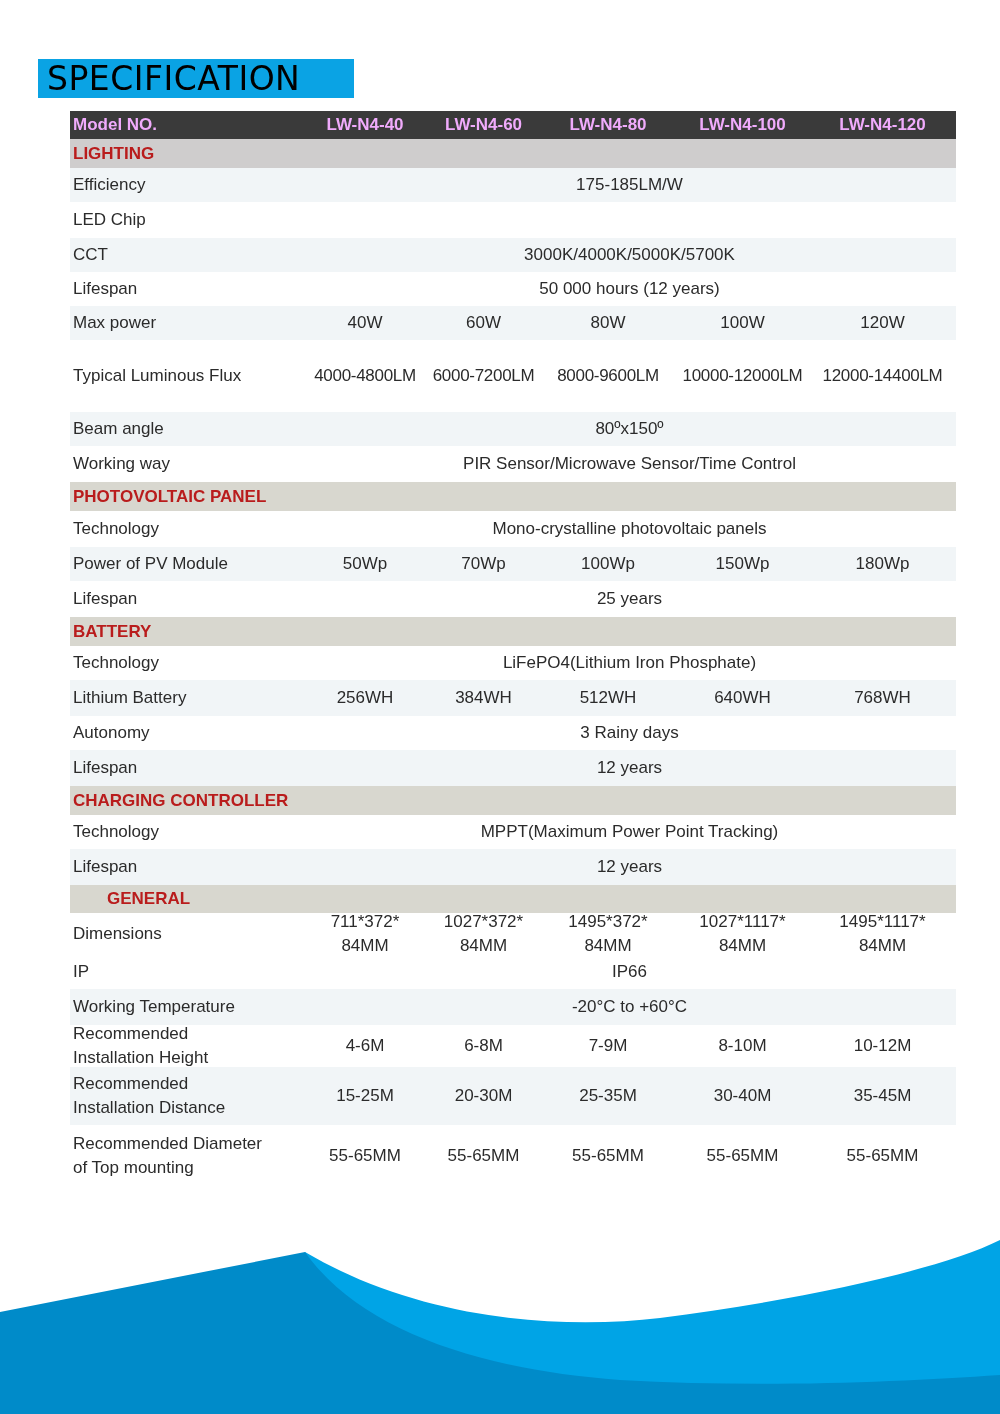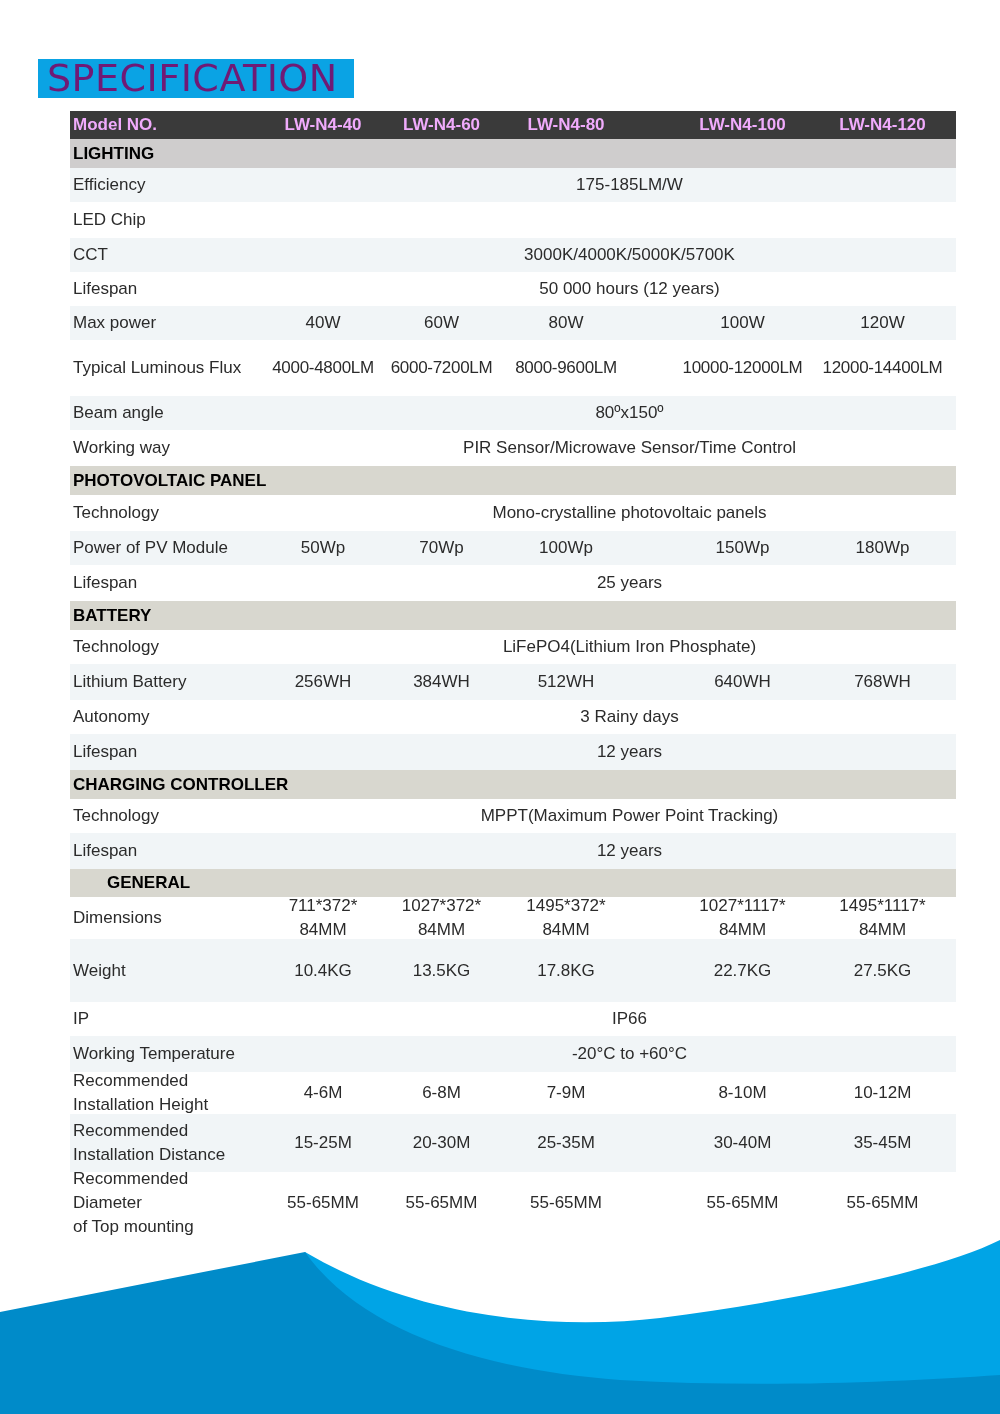--- a/index.html
+++ b/index.html
@@ -5,54 +5,54 @@
     html, body { margin: 0; padding: 0; }
     body {
       width: 1000px; height: 1414px; position: relative; overflow: hidden;
       background: #ffffff;
       font-family: "Liberation Sans", "DejaVu Sans", sans-serif;
       color: #2b2b2b;
     }
     .title-bar {
       position: absolute; left: 38px; top: 59px; width: 316px; height: 39px;
       background: #0aa3e4;
-      color: #701a75;
-      font-size: 38px; letter-spacing: 0.5px;
+      color: #000000;
+      font-size: 33px; letter-spacing: 0.5px;
       line-height: 39px; padding-left: 9px; box-sizing: border-box;
       font-family: "DejaVu Sans", sans-serif; font-weight: normal;
     }
     .spec-table {
       position: absolute; left: 70px; top: 111px; width: 886px;
     }
     .row {
       display: flex; align-items: center; box-sizing: border-box;
       font-size: 17px;
     }
     .row .label { width: 233px; padding-left: 3px; box-sizing: border-box; line-height: 24px; }
     .row .values { flex: 1; display: flex; align-items: center; }
     .row .cell { flex: 1; text-align: center; line-height: 24px; }
     .row .cell.c0 { flex: 0 0 124px; }
     .row .cell.c1 { flex: 0 0 113px; }
     .row .cell.c2 { flex: 0 0 136px; }
-    .row .cell.c3 { flex: 0 0 133px; margin-left: 42px; }
+    .row .cell.c3 { flex: 0 0 133px; }
     .row .cell.c4 { flex: 0 0 147px; }
     .row .span { flex: 1; text-align: center; }
     .row.header {
       background: #3a3a3a; color: #f0abfc; font-weight: bold; height: 28px;
       font-size: 17px;
     }
     .row.section {
-      background: #d8d7cf; color: #000000; font-weight: bold; height: 29px; font-size: 17px;
+      background: #d8d7cf; color: #b91c1c; font-weight: bold; height: 29px; font-size: 17px;
     }
     .row.section.first { background: #cfcdcd; }
     .row.shade { background: #f1f5f7; }
     .row.white { background: #ffffff; }
     .h34 { height: 34px; }
     .h33 { height: 36px; }
-    .h56 { height: 56px; gap: 13px; }
+    .h56 { height: 72px; gap: 13px; }
     .h59 { height: 42px; }
     .h63 { height: 63px; }
     .h61 { height: 61px; }
     .flux .cell { font-size: 17px; white-space: nowrap; letter-spacing: -0.3px; text-align: center; }
     .wave {
       position: absolute; left: 0; top: 1230px; width: 1000px; height: 184px;
     }
   </style>
 </head>
 <body>
@@ -200,30 +200,20 @@
       <div class="cell c3">
           <div>1027*1117*</div>
           <div>84MM</div>
         </div>
       <div class="cell c4">
           <div>1495*1117*</div>
           <div>84MM</div>
         </div>
     </div>
   </div>
-  <div class="row shade h63">
-    <div class="label">Weight</div>
-    <div class="values">
-      <div class="cell c0">10.4KG</div>
-      <div class="cell c1">13.5KG</div>
-      <div class="cell c2">17.8KG</div>
-      <div class="cell c3">22.7KG</div>
-      <div class="cell c4">27.5KG</div>
-    </div>
-  </div>
   <div class="row white h34">
     <div class="label">IP</div>
     <div class="span">IP66</div>
   </div>
   <div class="row shade h33">
     <div class="label">Working Temperature</div>
     <div class="span">-20°C to +60°C</div>
   </div>
   <div class="row white h59">
     <div class="label">

